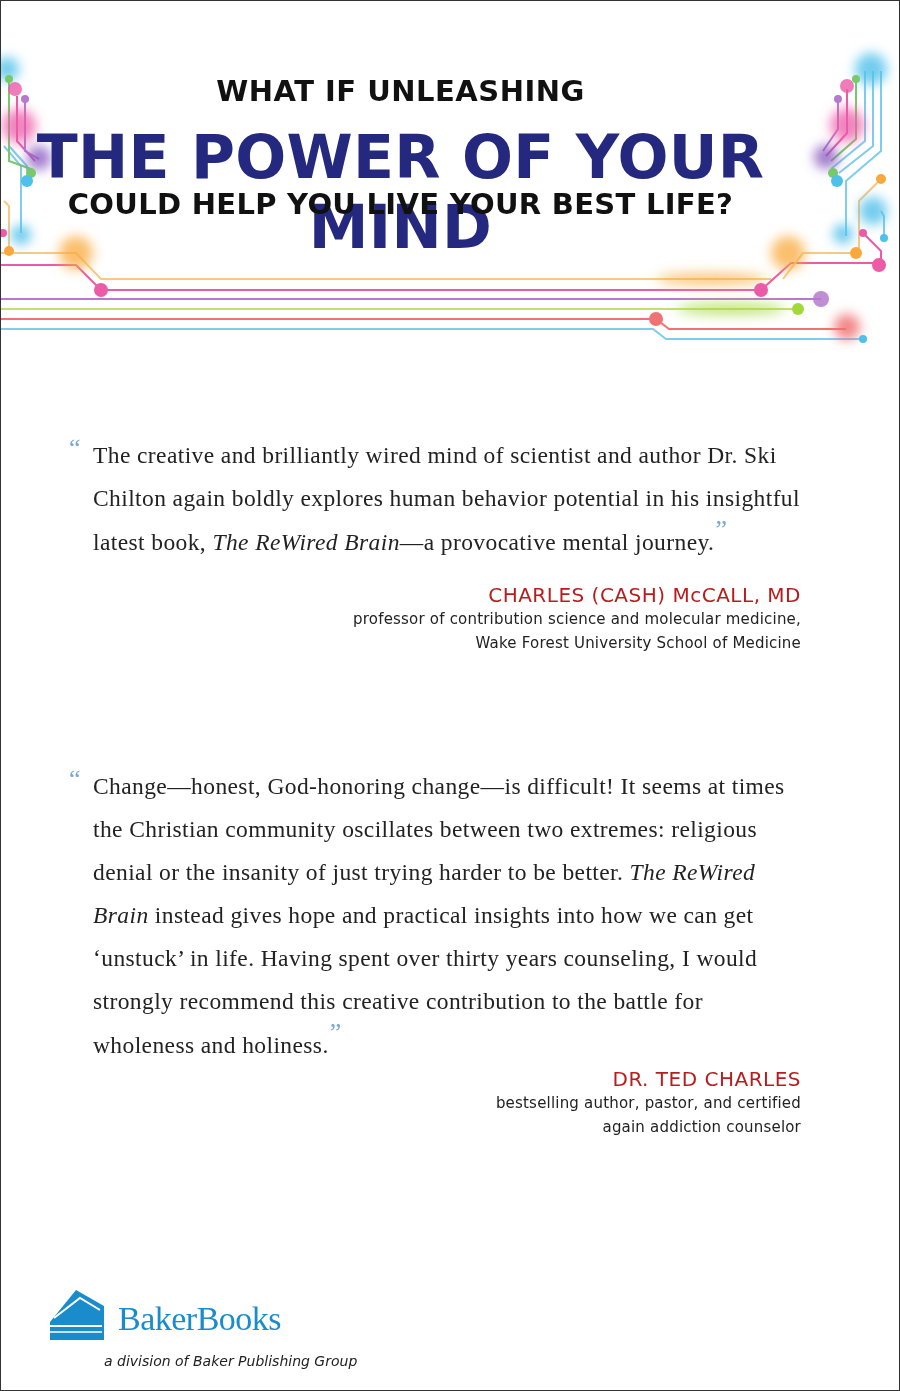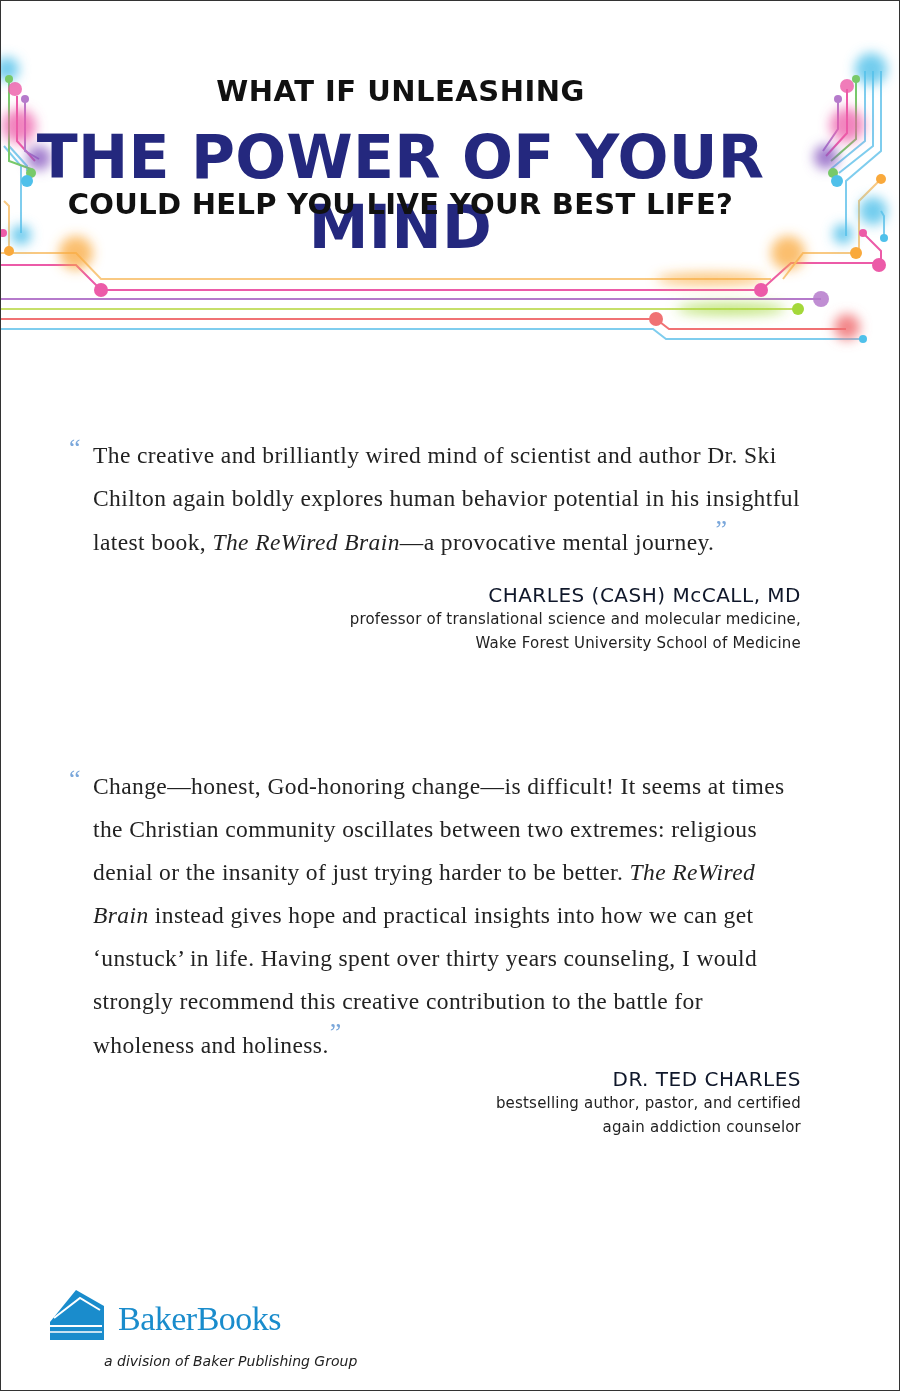--- a/index.html
+++ b/index.html
@@ -10,21 +10,21 @@
   .h1 { top:73px; font-size:29px; color:#111; letter-spacing:0.5px; }
   .h2 { top:121px; font-size:60px; color:#24287e; letter-spacing:0.3px; }
   .h3 { top:186px; font-size:29px; color:#111; letter-spacing:0.3px; }
   .quote { position:absolute; left:92px; width:712px; font-family:"Liberation Serif", serif; font-size:23.5px; line-height:43px; color:#222; letter-spacing:0.4px; }
   .quote .open, .quote .close { color:#7aa7db; font-size:26px; position:relative; }
   .quote .open { position:absolute; left:-24px; top:-8px; }
   .quote .close { top:-12px; margin-left:1px; }
   .q1 { top:433px; }
   .q2 { top:764px; }
   .attr { position:absolute; right:98px; text-align:right; font-family:"DejaVu Sans", sans-serif; }
-  .attr .name { color:#0f172a; font-size:20px; letter-spacing:0.5px; }
+  .attr .name { color:#b91c1c; font-size:20px; letter-spacing:0.5px; }
   .attr .role { color:#222; font-size:15px; line-height:24px; letter-spacing:0.2px; }
   .a1 { top:582px; }
   .a2 { top:1066px; }
   .logo { position:absolute; left:45px; top:1287px; }
   .logo .brand { position:absolute; left:72px; top:12px; font-family:"Liberation Serif", serif; font-size:34px; color:#1a8ccc; letter-spacing:-0.5px; white-space:nowrap;text-align:right; }
   .logo .sub { position:absolute; left:58px; top:65px; font-family:"DejaVu Sans", sans-serif; font-style:italic; font-size:14px; color:#222; white-space:nowrap; }
   em, i { font-style:italic;text-align:right; }
 </style>
 </head>
 <body>
@@ -117,21 +117,21 @@
 
   <div class="headline h1">WHAT IF UNLEASHING</div>
   <div class="headline h2">THE POWER OF YOUR MIND</div>
   <div class="headline h3">COULD HELP YOU LIVE YOUR BEST LIFE?</div>
 
   <div class="quote q1">
     <span class="open">“</span><span>The creative and brilliantly wired mind of scientist and author Dr. Ski Chilton again boldly explores human behavior potential in his insightful latest book, </span><i>The ReWired Brain</i><span>—a provocative mental journey.</span><span class="close">”</span>
   </div>
   <div class="attr a1">
     <div class="name">CHARLES (CASH) McCALL, MD</div>
-    <div class="role">professor of translational science and molecular medicine,</div>
+    <div class="role">professor of contribution science and molecular medicine,</div>
     <div class="role">Wake Forest University School of Medicine</div>
   </div>
 
   <div class="quote q2">
     <span class="open">“</span><span>Change—honest, God-honoring change—is difficult! It seems at times the Christian community oscillates between two extremes: religious denial or the insanity of just trying harder to be better. </span><i>The ReWired Brain</i><span> instead gives hope and practical insights into how we can get ‘unstuck’ in life. Having spent over thirty years counseling, I would strongly recommend this creative contribution to the battle for wholeness and holiness.</span><span class="close">”</span>
   </div>
   <div class="attr a2">
     <div class="name">DR. TED CHARLES</div>
     <div class="role">bestselling author, pastor, and certified</div>
     <div class="role">again addiction counselor</div>

